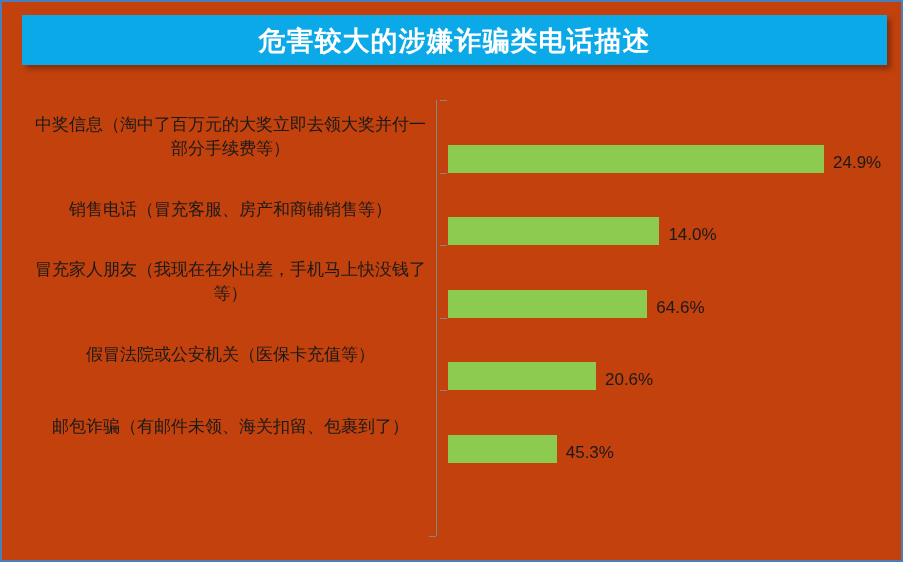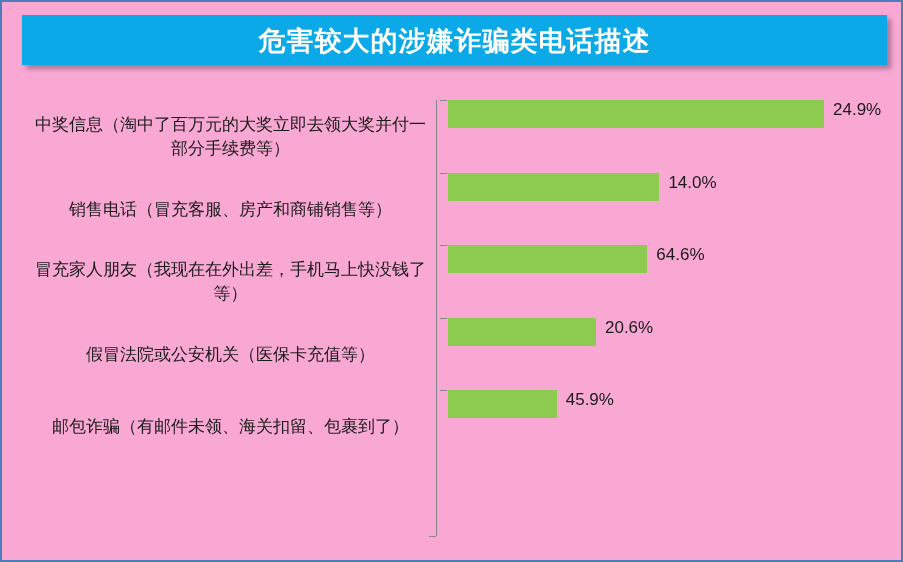--- a/index.html
+++ b/index.html
@@ -9,21 +9,21 @@
   }
   body {
     font-family: "Liberation Sans", "DejaVu Sans", sans-serif;
   }
 
   #page {
     position: relative;
     width: 903px;
     height: 562px;
     box-sizing: border-box;
-    background: #f9a8d4;
+    background: #c2410c;
     border: 2px solid #4A7EBB;
     overflow: hidden;
   }
 
   
   .title-banner {
     position: absolute;
     left: 20px;
     top: 13px;
     width: 865px;
@@ -100,21 +100,21 @@
     line-height: 1.45;
     font-family: "DejaVu Sans", "Liberation Sans", sans-serif;
   }
 
   .bar-wrap {
     position: absolute;
     left: 435px;
     top: 0;
     height: 72.6px;
     display: flex;
-    align-items: flex-start;
+    align-items: flex-end;
   }
   .bar {
     height: 28px;
     background: #8DCB50;
   }
   .bar-value {
     font-size: 17px;
     color: #1a1a1a;
     margin-left: 9px;
     white-space: nowrap;
@@ -163,20 +163,20 @@
           <div class="bar-wrap">
             <div class="bar" style="width: 147.984px; background: rgb(141, 203, 80);"></div>
             <div class="bar-value">20.6%</div>
           </div>
         </div>
         <div class="cat-row">
           <div class="cat-tick"></div>
           <div class="cat-label">邮包诈骗（有邮件未领、海关扣留、包裹到了）</div>
           <div class="bar-wrap">
             <div class="bar" style="width: 108.723px; background: rgb(141, 203, 80);"></div>
-            <div class="bar-value">45.9%</div>
+            <div class="bar-value">45.3%</div>
           </div>
         </div>
       </div>
   <div class="cat-tick" style="position: absolute; top: 447.6px;"></div>
     </div>
 
 </div>
 
 </body></html>

